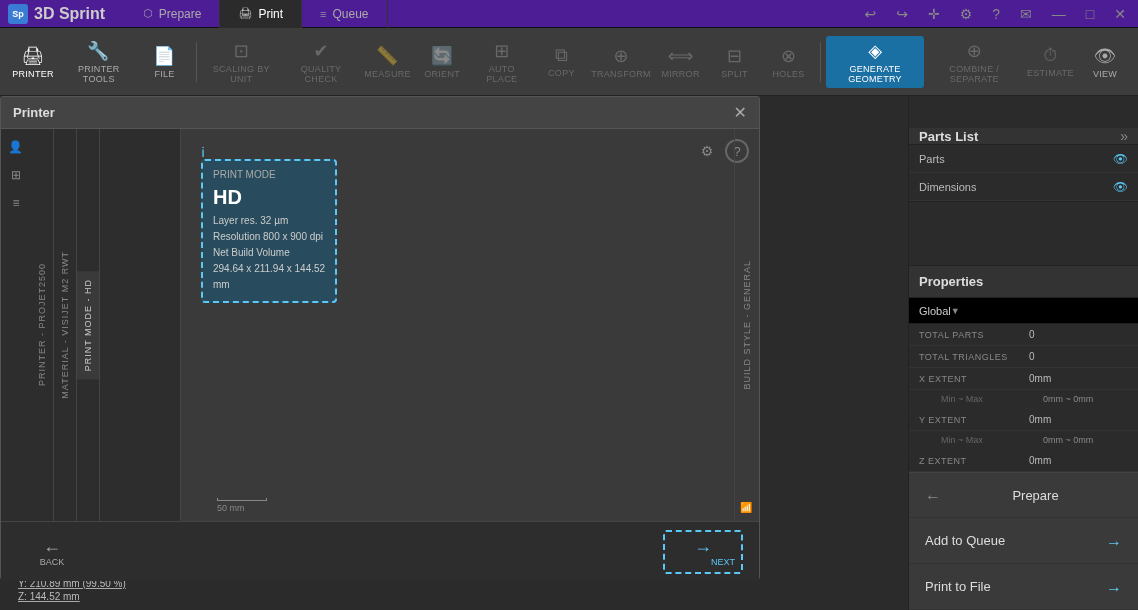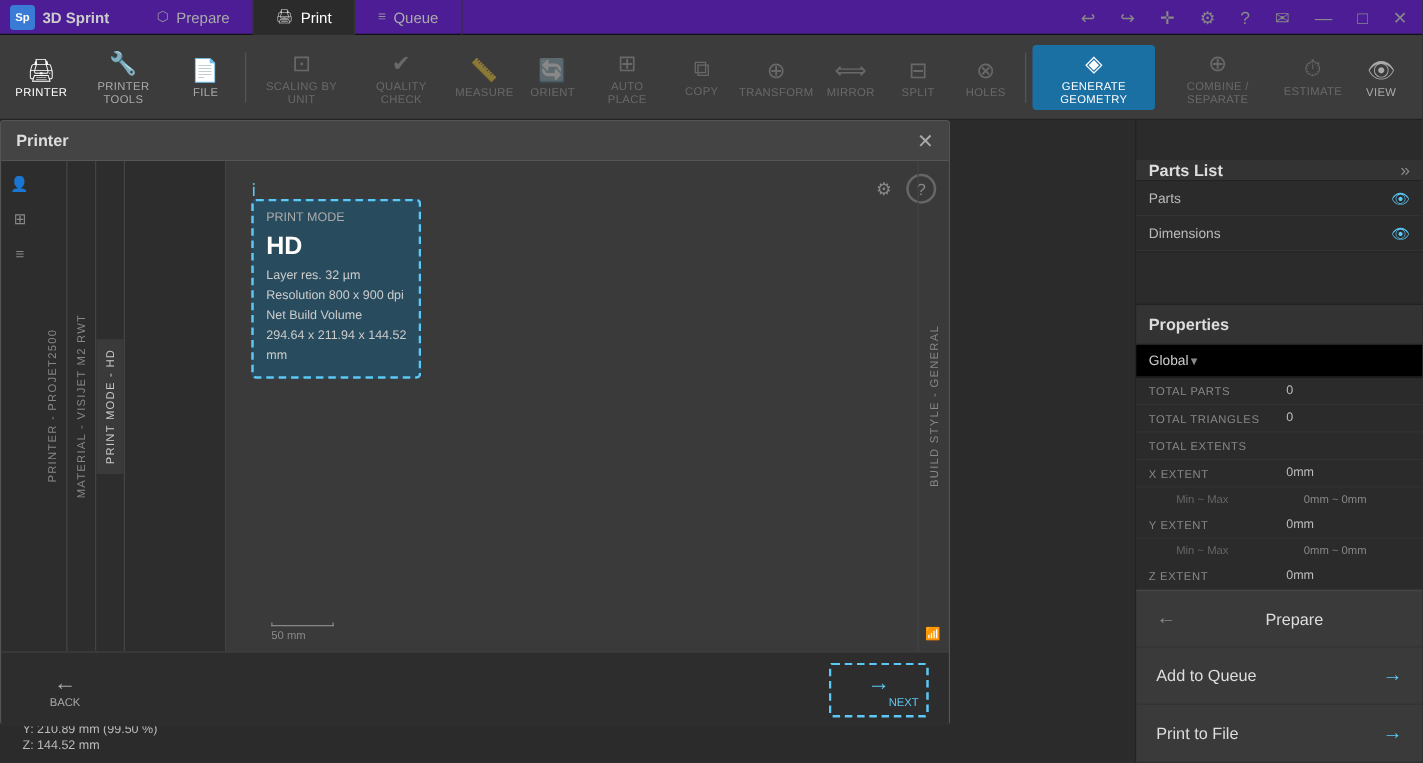--- a/index.html
+++ b/index.html
@@ -24,21 +24,21 @@
     }
     #title-bar .app-icon {
       width: 20px; height: 20px;
       background: #3a7bd5;
       border-radius: 3px;
       display: flex; align-items: center; justify-content: center;
       font-size: 9px; font-weight: bold; color: white;
       margin-right: 6px;
     }
     #title-bar .app-title {
-      font-size: 12px; color: #ccc; font-weight: 600;
+      font-size: 16px; color: #ccc; font-weight: 600;
       margin-right: 20px;
     }
     .nav-tab {
       height: 28px;
       padding: 0 18px;
       display: flex; align-items: center; gap: 6px;
       font-size: 12px; color: #aaa;
       cursor: pointer;
       border-right: 1px solid #333;
     }
@@ -315,21 +315,21 @@
     #info-panel {
       position: absolute;
       bottom: 0; left: 0;
       width: 760px;
       background: #2b2b2b;
       padding: 8px 12px;
       border-top: 1px solid #333;
       font-size: 10px; color: #aaa;
       display: flex; flex-direction: column; gap: 2px;
     }
-    .info-row { display: flex; align-items: center; gap: 6px; }
+    .info-row { display: flex; align-items: center; gap: 6px; text-decoration: underline; }
     .info-icon-sm { font-size: 11px; color: #888; }
     .info-text { color: #bbb; }
 
     
     #right-sidebar {
       width: 230px;
       background: #2b2b2b;
       border-left: 1px solid #222;
       display: flex; flex-direction: column;
     }
@@ -699,24 +699,20 @@
         </div>
         <div class="prop-row">
           <span class="prop-label">TOTAL PARTS</span>
           <span class="prop-value">0</span>
         </div>
         <div class="prop-row">
           <span class="prop-label">TOTAL TRIANGLES</span>
           <span class="prop-value">0</span>
         </div>
         <div class="prop-row">
-          <span class="prop-label">TOTAL EXTENTS</span>
-          <span class="prop-value"></span>
-        </div>
-        <div class="prop-row">
           <span class="prop-label">X EXTENT</span>
           <span class="prop-value">0mm</span>
         </div>
         <div class="prop-sub-row">
           <span class="prop-sub-label">Min ~ Max</span>
           <span class="prop-sub-value">0mm ~ 0mm</span>
         </div>
         <div class="prop-row">
           <span class="prop-label">Y EXTENT</span>
           <span class="prop-value">0mm</span>

